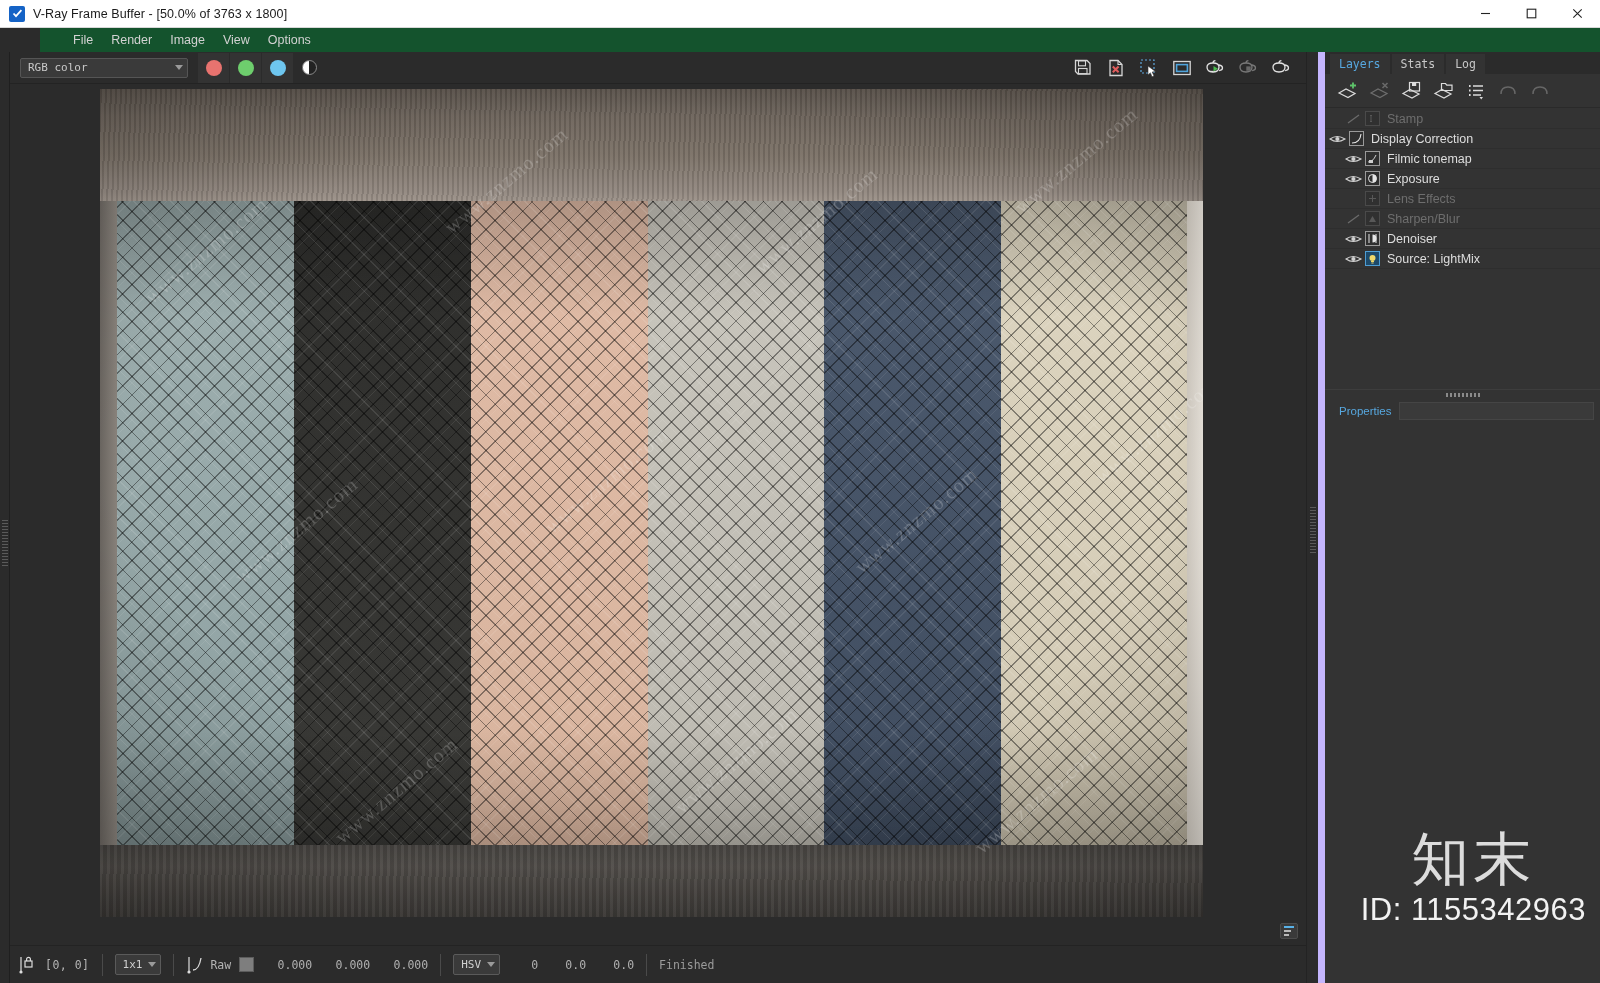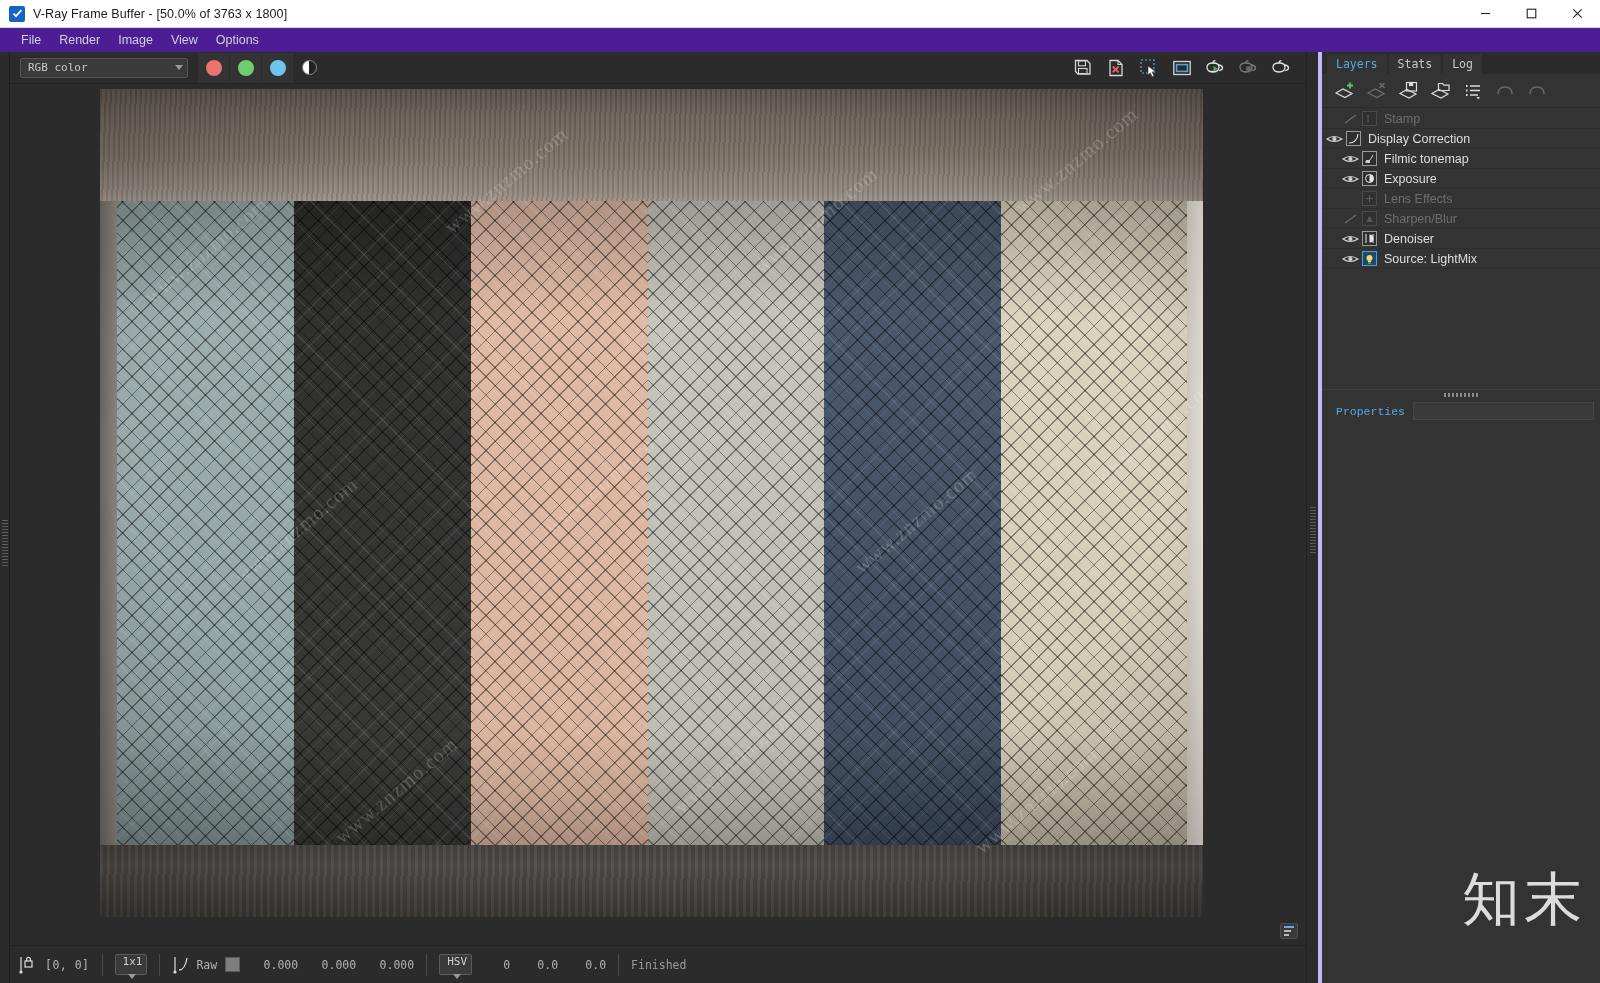--- a/index.html
+++ b/index.html
@@ -25,22 +25,22 @@
   #title-text { font-size: 12.5px; color: #1b1b1b; letter-spacing: .1px; }
   #win-controls { margin-left: auto; display: flex; height: 28px; }
   .win-btn {
     width: 46px; height: 28px; display: flex;
     align-items: center; justify-content: center;
     color: #222; font-size: 13px; cursor: pointer;
   }
 
   
   #menubar {
-    height: 24px; background: #4c1d95;
-    display: flex; align-items: center; padding-left: 12px;
+    height: 24px; background: #14532d;
+    display: flex; align-items: center; padding-left: 24px; margin-left: 40px;
   }
   .menu-item {
     font-size: 12.5px; color: #d2d2d2;
     padding: 3px 9px; cursor: pointer; border-radius: 2px;
   }
 
   
   #main { display: flex; height: 931px; background: #a3a3a3; }
 
   
@@ -188,36 +188,36 @@
   #statusbar {
     height: 38px; background: #2b2b2b; border-top: 1px solid #232323;
     display: flex; align-items: center; padding: 0 8px; gap: 0;
     font-family: "DejaVu Sans Mono", monospace; font-size: 11.5px; color: #b4b4b4;
   }
   .sb-sep { width:1px; height:22px; background:#4a4a4a; margin: 0 12px; }
   .sb-val { min-width: 44px; text-align: right; color:#b0b0b0; }
   #pix-coord { margin-left: 10px; letter-spacing:.5px; }
   #zoom-select, #mode-select {
     height: 21px; background:#3a3a3a; border:1px solid #5a5a5a; border-radius:2px;
-    display:flex; align-items:center; gap:6px; padding:0 4px 0 7px; cursor:pointer;flex-direction:column;
+    display:flex; align-items:center; gap:6px; padding:0 4px 0 7px; cursor:pointer;
   }
   #zoom-select .label, #mode-select .label { font-size:11px; color:#cfcfcf; }
   .swatch { width:15px; height:15px; background:#7e7e7e; border:1px solid #5c5c5c; }
   #status-text { color:#9a9a9a; }
 
   
   #right-splitter {
     width: 12px; background: #2b2b2b; position: relative;
     flex: 0 0 12px; border-left: 1px solid #232323;
   }
 
   
   #right-panel {
     width: 282px; flex: 0 0 282px; background: #333333;
-    display: flex; flex-direction: column; border-left:4px solid #c4b5fd;
+    display: flex; flex-direction: column; border-left:7px solid #c4b5fd;
   }
   #panel-tabs {
     height: 22px; display: flex; align-items: flex-end;
     background: #2b2b2b; padding-left: 4px;
   }
   .ptab {
     font-family: "DejaVu Sans Mono", monospace; font-size: 11.5px;
     padding: 3px 9px 3px; color: #c8c8c8; cursor: pointer;
     background: #333; border: 1px solid #2b2b2b; border-bottom: none;
   }
@@ -252,21 +252,21 @@
     border-top:1px solid #3d3d3d;
   }
   #panel-splitter .dots {
     width: 34px; height: 4px;
     background-image: repeating-linear-gradient(to right,#8a8a8a 0 2px,transparent 2px 4px);
     background-size: 4px 2px;
     background-repeat: repeat;
   }
   #properties-bar { height: 24px; display:flex; align-items:center; background:#333; padding-left:6px; }
   #properties-tab {
-    font-family: Liberation Mono, monospace; font-size: 11.5px;
+    font-family: Liberation Sans, sans-serif; font-size: 11.5px;
     color: #57a8e0; padding: 3px 8px;
   }
   #properties-field {
     flex:1 1 auto; height: 18px; margin-right:6px;
     background:#3a3a3a; border:1px solid #454545;
   }
   #properties-body { flex: 0 0 auto; height: 560px; background:#333; }
 
   
   #watermark {
@@ -682,13 +682,14 @@
       <span id="properties-tab">Properties</span>
       <span id="properties-field"></span>
     </div>
 
     <div id="properties-body"></div>
   </div>
 </div>
 
 <div id="watermark">
   <div id="wm-logo">知末</div>
+  <div id="wm-id">ID: 1155342963</div>
 </div>
 
 </body></html>

